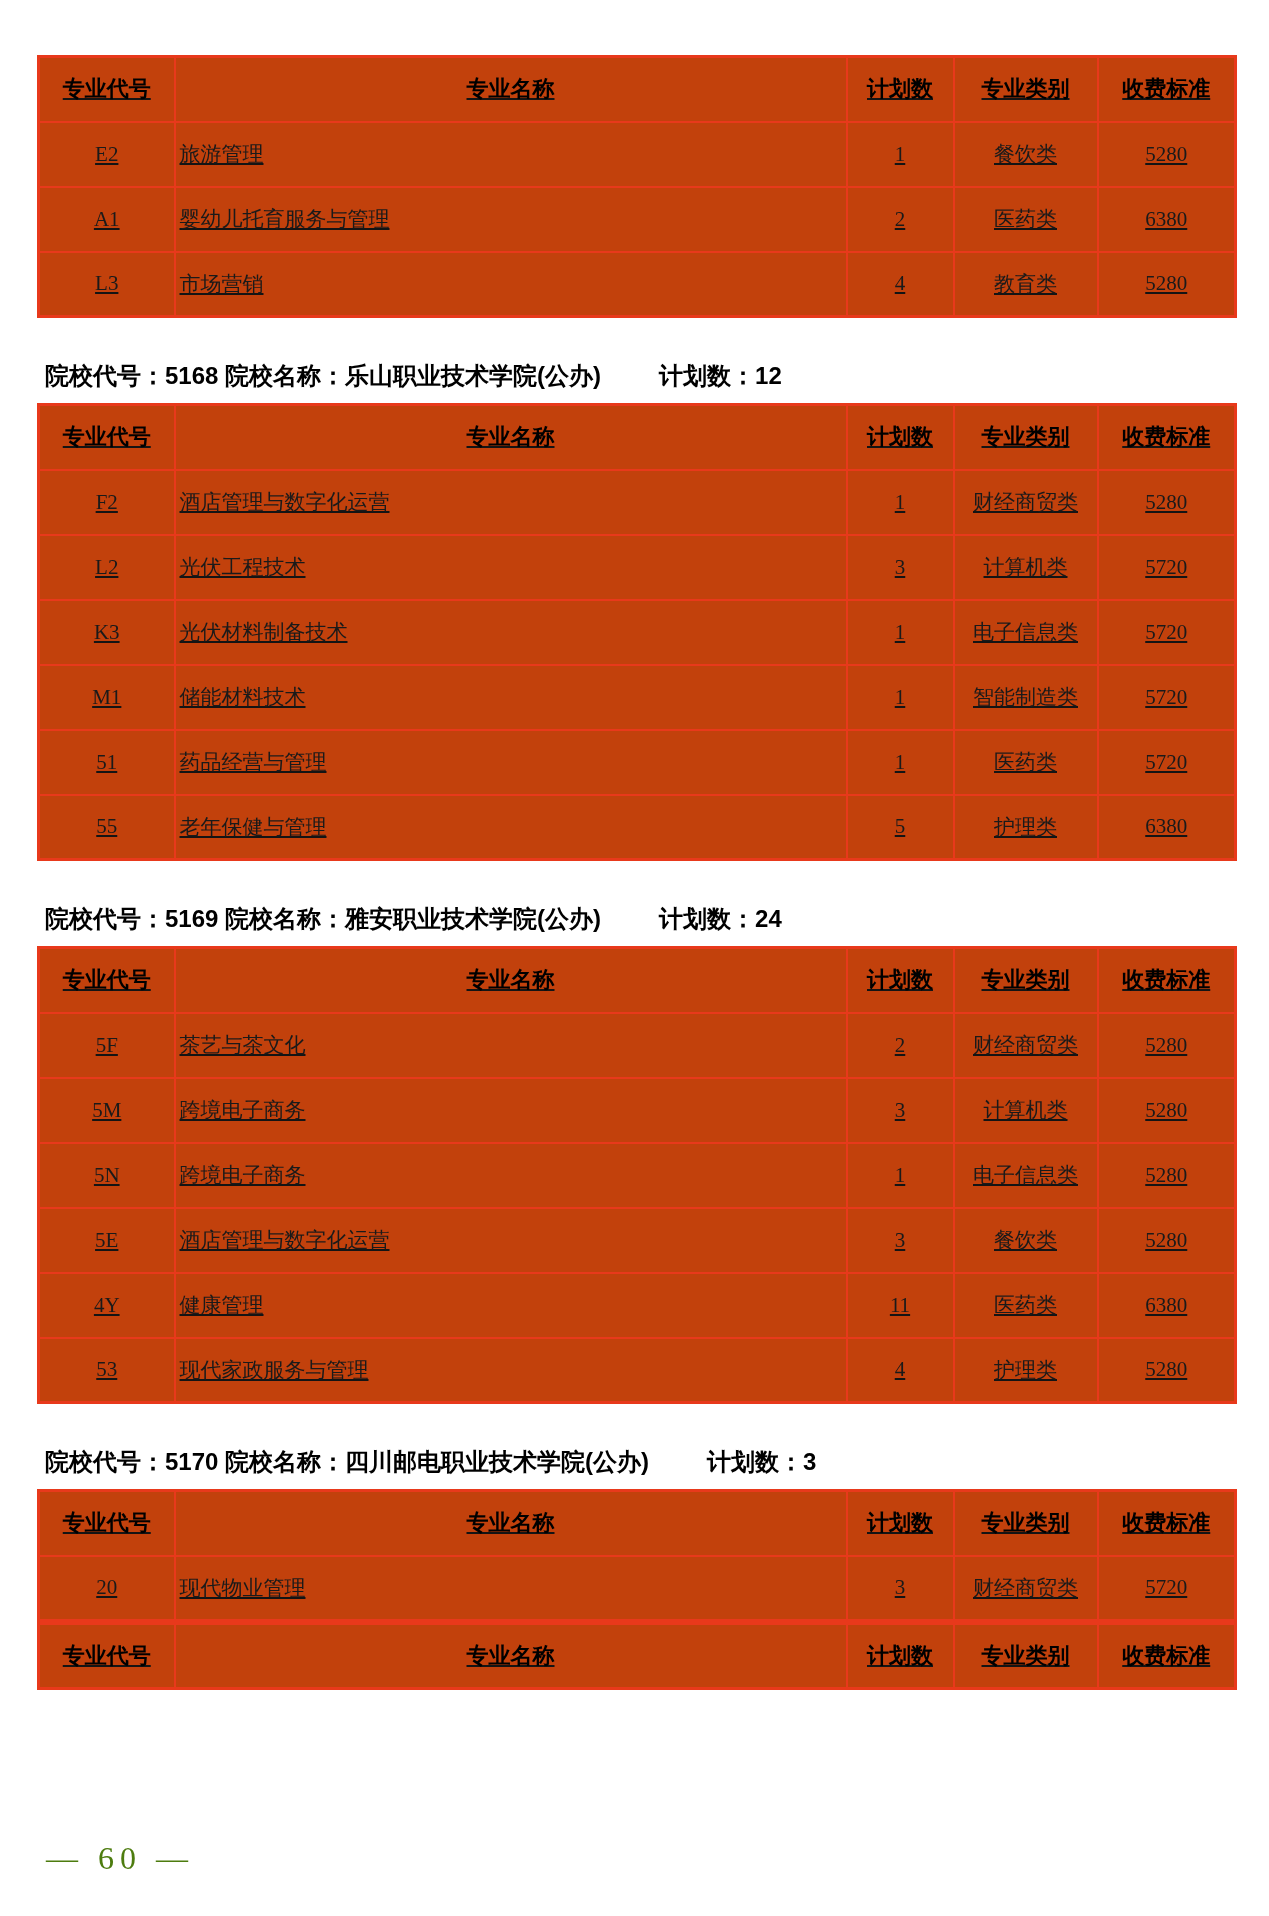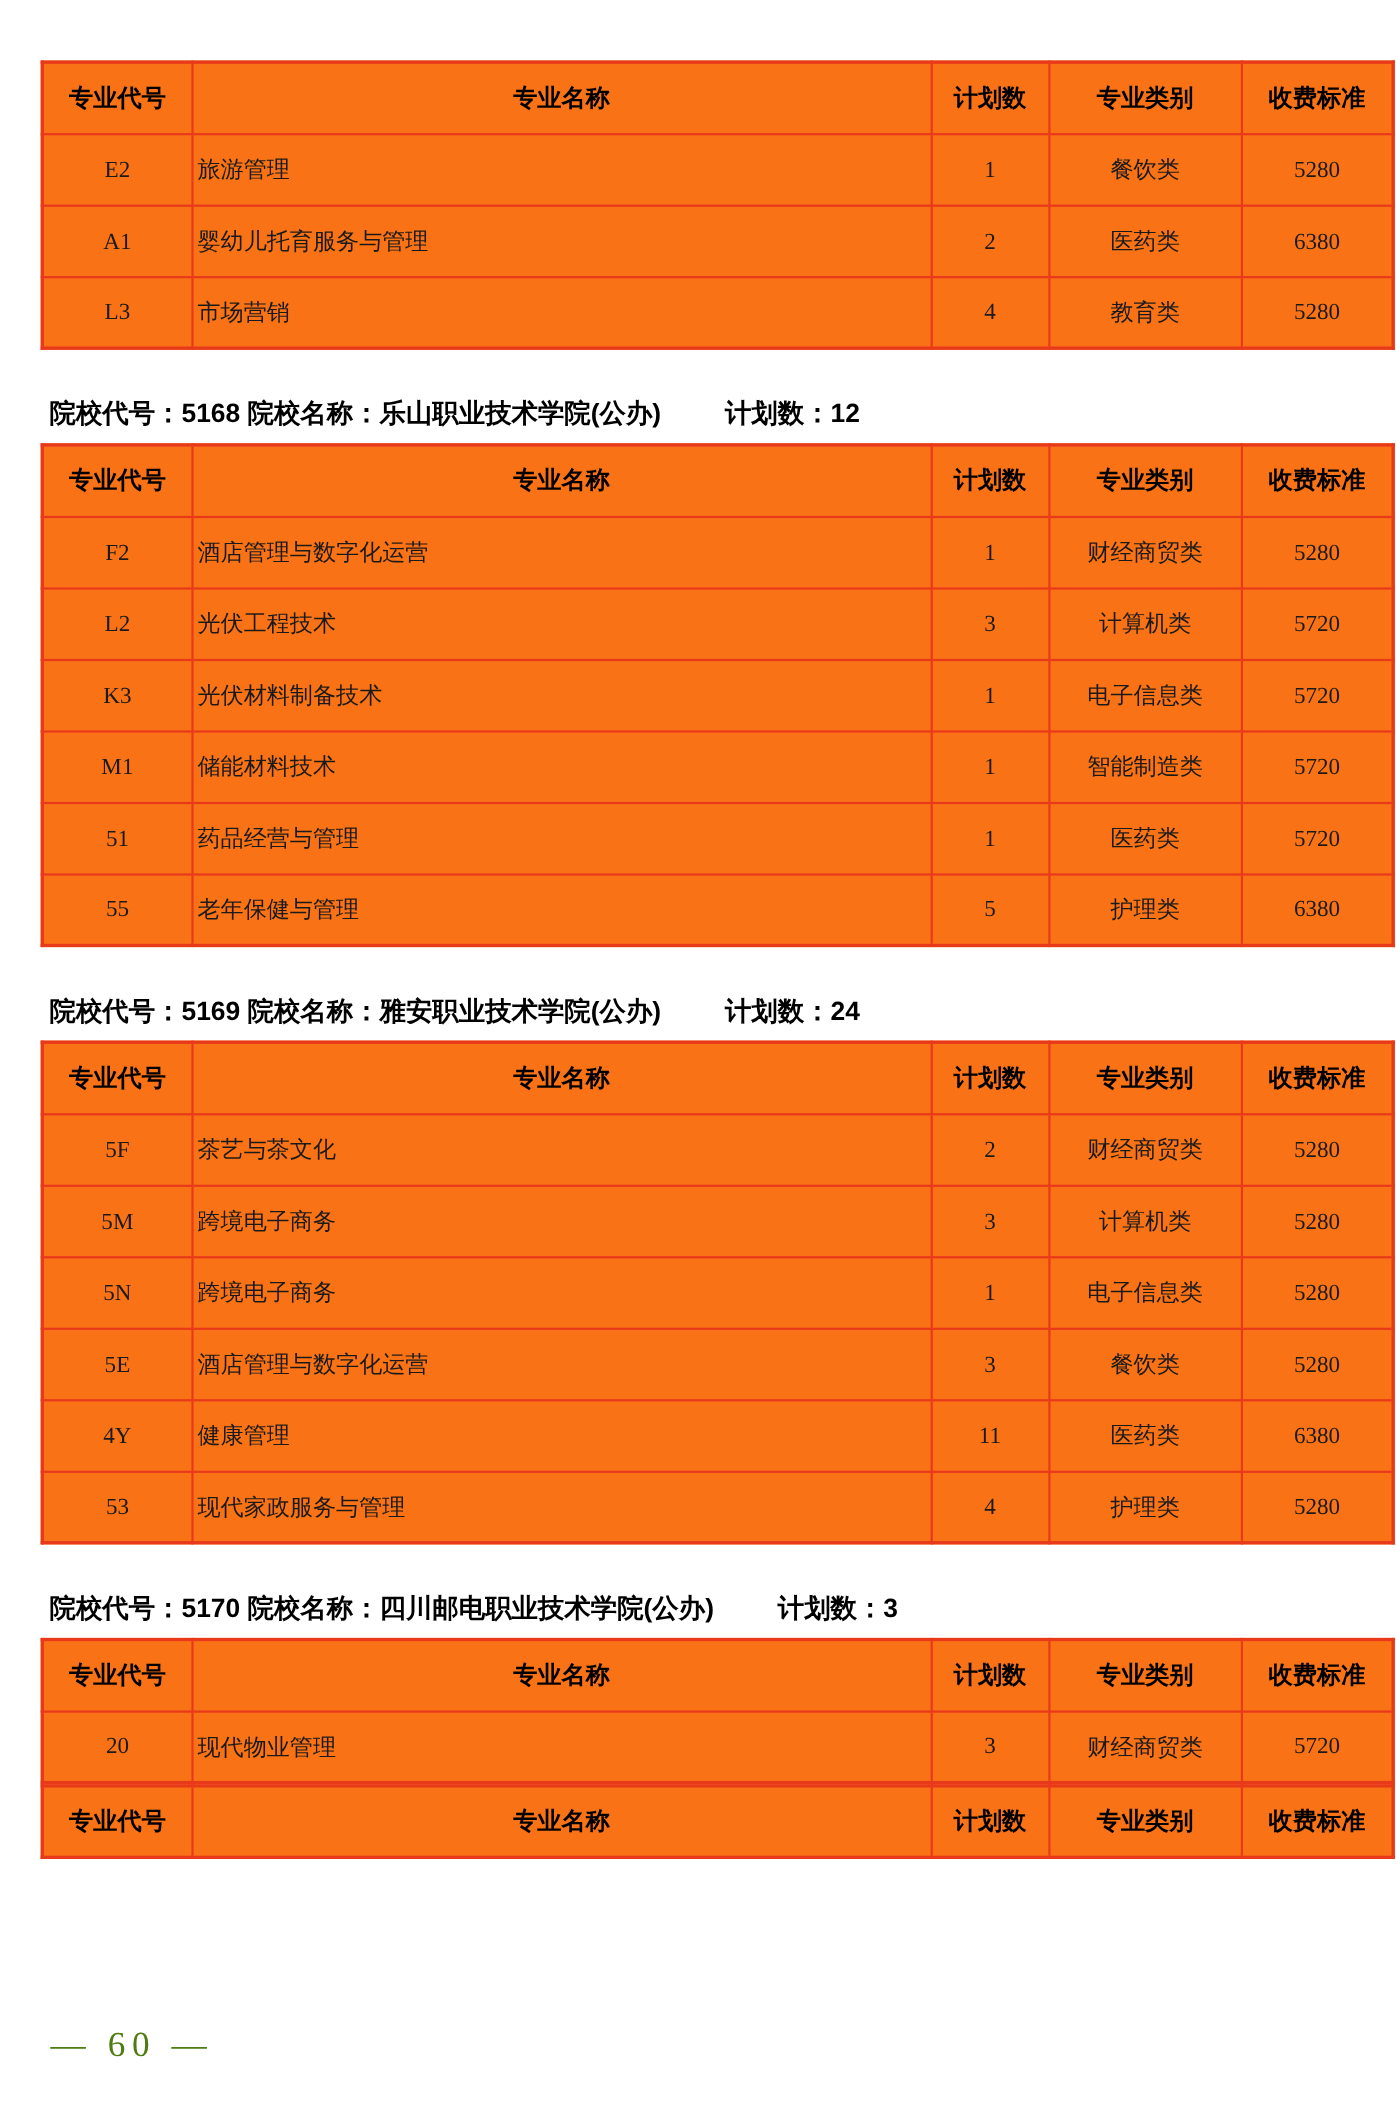--- a/index.html
+++ b/index.html
@@ -26,21 +26,22 @@
     font-weight: 700;
     font-size: 24px;
     color: #000;
     white-space: nowrap;
   }
   table.plan-table {
     border-collapse: collapse;
     table-layout: fixed;
     width: 1136px;
     border: 3px solid var(--red);
-    background: #f97316;
+    background: #c2410c;
+    text-decoration: underline;
   }
   table.plan-table th, table.plan-table td {
     border: 2px solid var(--red);
     height: 65px;
     vertical-align: middle;
     overflow: hidden;
     white-space: nowrap;
   }
   table.plan-table th {
     font-family: "Liberation Sans", sans-serif;
@@ -51,21 +52,21 @@
   }
   table.plan-table td {
     font-size: 21px;
     color: #1a1a1a;
   }
   td.c0, td.c2, td.c3, td.c4 { text-align: center; }
   td.c1 { text-align: left; padding-left: 4px; }
   .c0 { width: 136px; }
   .c1 { width: 672px; }
   .c2 { width: 107px; }
-  .c3 { width: 175px; }
+  .c3 { width: 144px; }
   .c4 { width: 138px; }
   .page-number {
     position: absolute;
     left: 46px;
     top: 1840px;
     font-size: 32px;
     color: #4d7c0f;
     letter-spacing: 6px;
     white-space: pre;
   }

